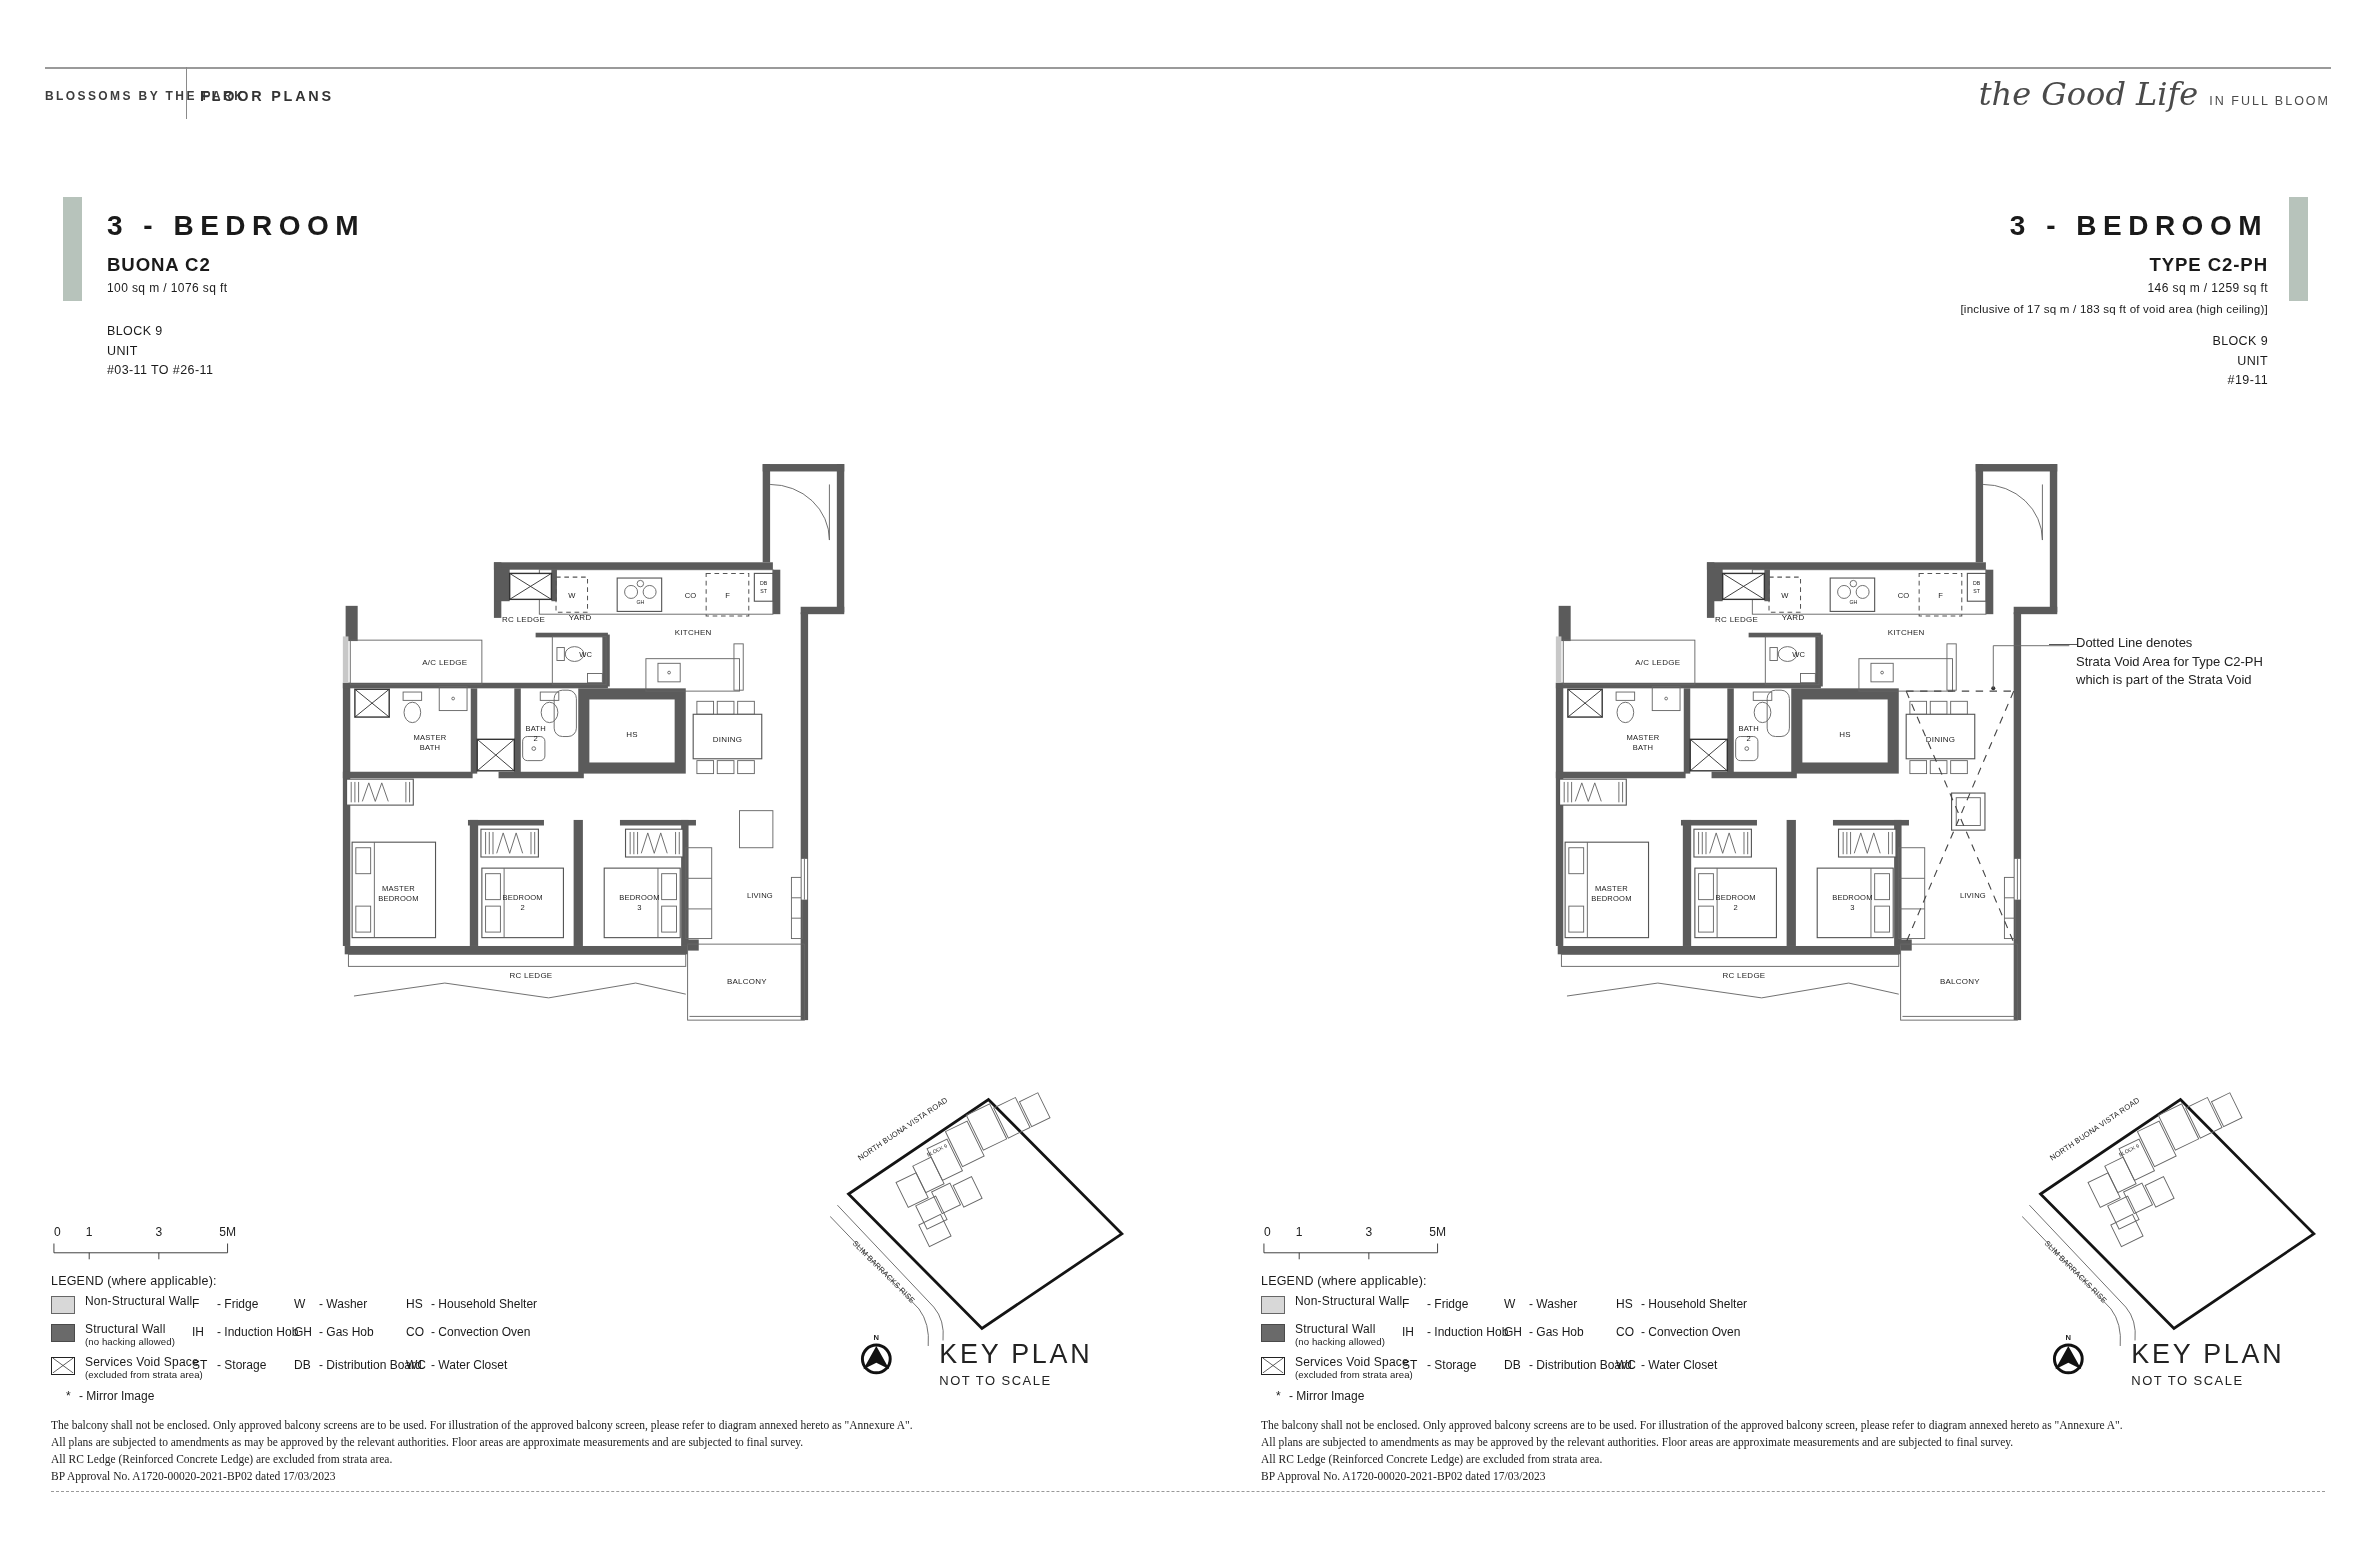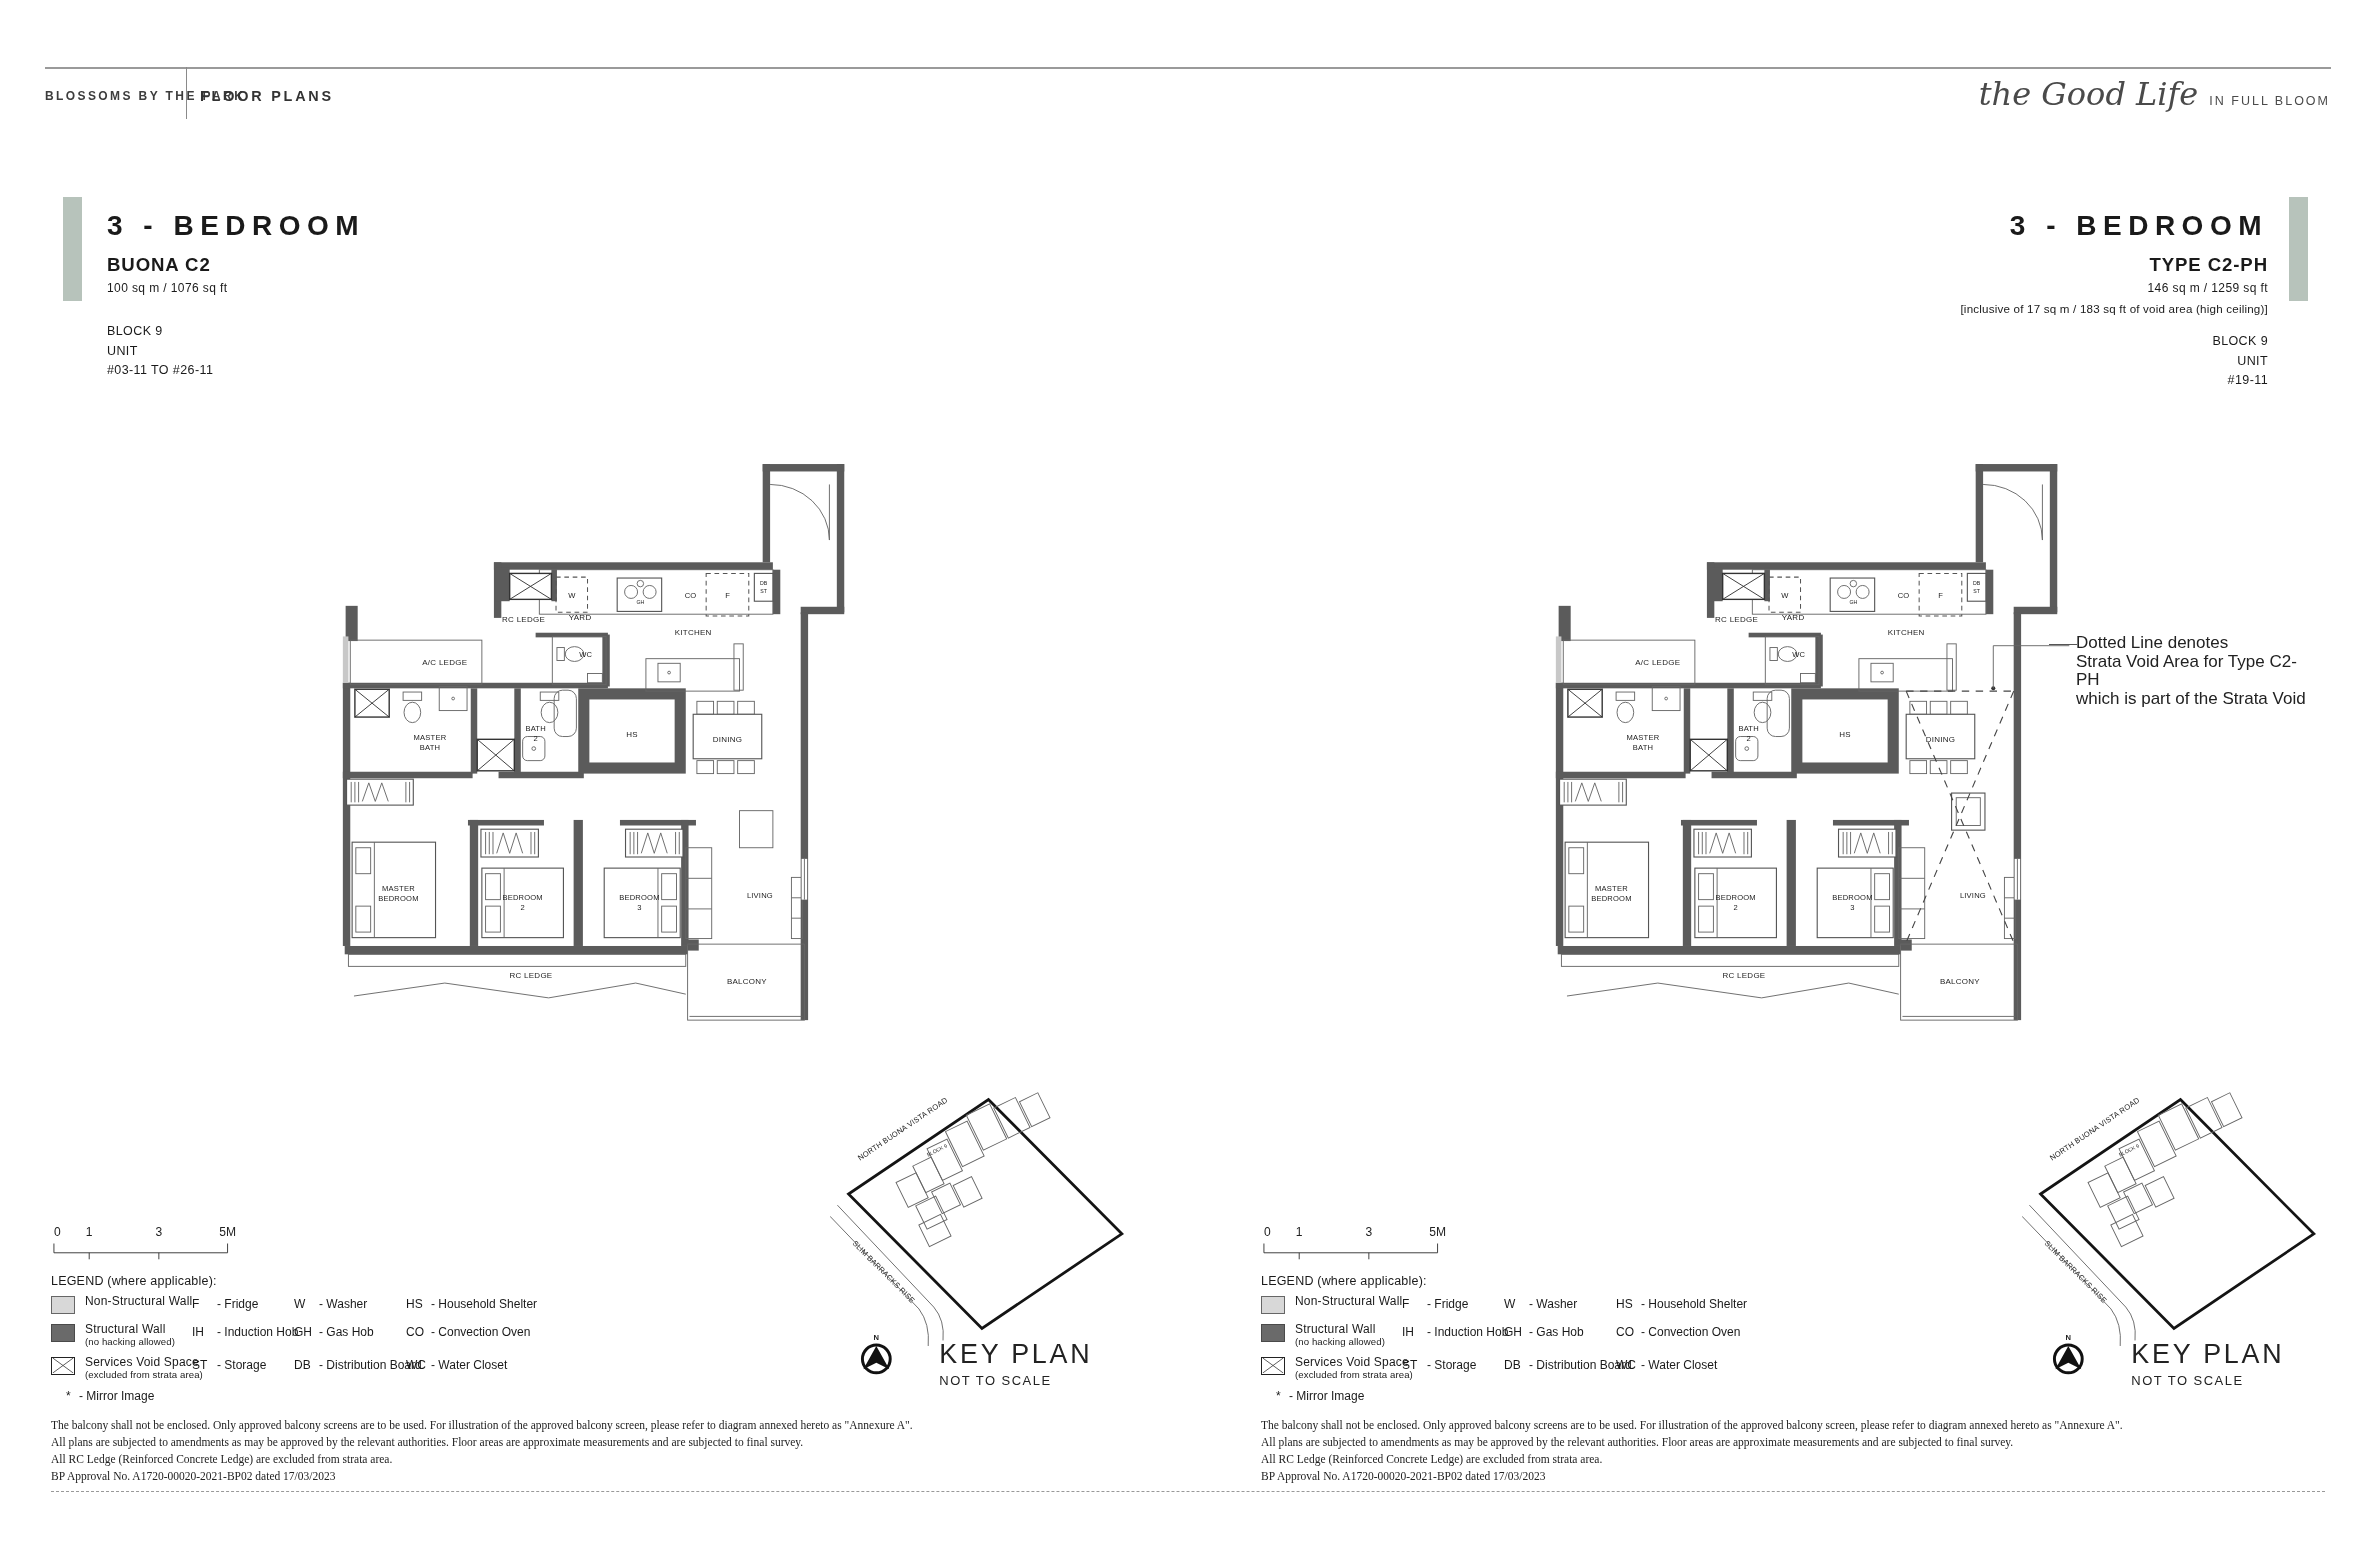--- a/index.html
+++ b/index.html
@@ -31,21 +31,21 @@
   .panel-right .area-label{right:46px;}
   .void-note{position:absolute;top:295px;right:46px;font-size:11.6px;letter-spacing:0.2px;white-space:nowrap;}
   .unit-block{position:absolute;font-size:12.5px;line-height:19.5px;letter-spacing:0.4px;}
   .panel-left  .unit-block{left:70px;top:315px;}
   .panel-right .unit-block{right:46px;top:325px;text-align:right;}
   
   .plan-host{position:absolute;top:455px;width:519px;height:575px;}
   .panel-left  .plan-host{left:304px;}
   .panel-right .plan-host{left:325px;}
   .plan-svg{width:519px;height:575px;display:block;}
-  .strata-note{position:absolute;left:847px;top:627px;font-size:17px;line-height:18.6px;color:#222;}
+  .strata-note{position:absolute;left:847px;top:627px;font-size:13px;line-height:18.6px;color:#222;}
   .leader-bridge{position:absolute;left:820px;top:637px;width:28px;height:1.4px;background:#555;}
   
   .w{fill:#5b5b5b;stroke:none;}
   .wh{fill:#ffffff;stroke:none;}
   .lw{fill:#c8c8c8;stroke:none;}
   .tn{fill:none;stroke:#666;stroke-width:1;}
   .th{fill:#fff;stroke:#555;stroke-width:1.2;}
   .dk{fill:#fff;stroke:#333;stroke-width:1.5;}
   .dkl{fill:none;stroke:#333;stroke-width:1;}
   .dash{fill:none;stroke:#555;stroke-width:1.1;stroke-dasharray:5 4;}

